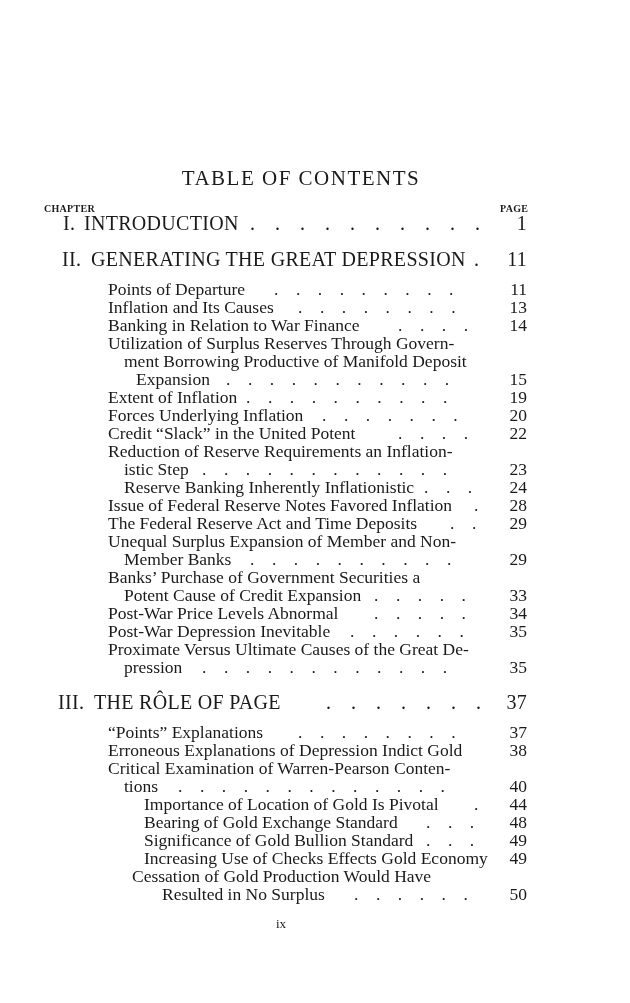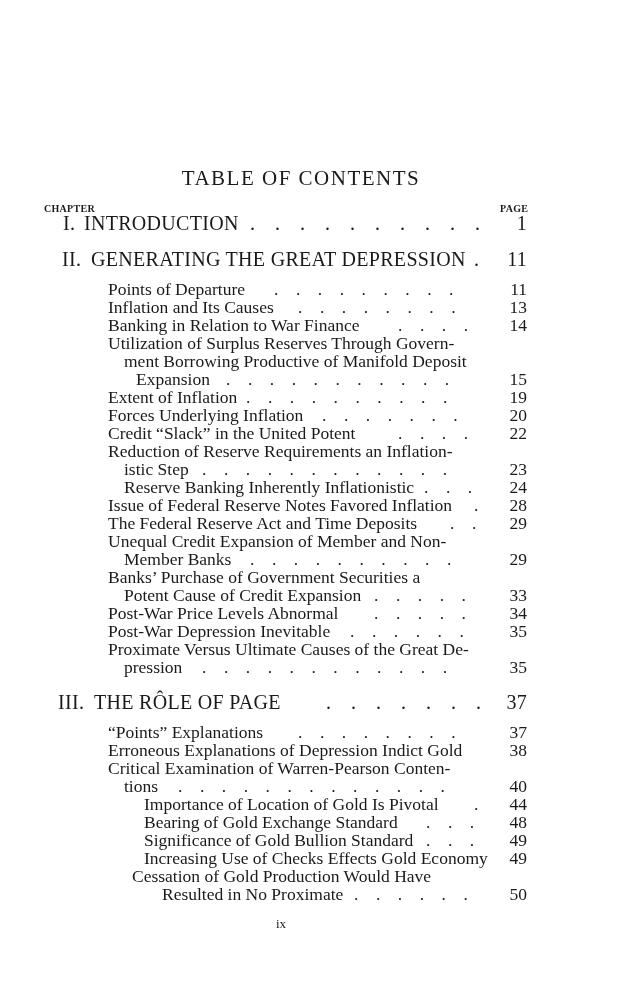--- a/index.html
+++ b/index.html
@@ -98,21 +98,21 @@
     <span class="txt" style="left:108px">Issue of Federal Reserve Notes Favored Inflation</span>
     <span class="dots" style="left:474px">.</span>
     <span class="pg">28</span>
   </div>
   <div class="row" style="top:514px">
     <span class="txt" style="left:108px">The Federal Reserve Act and Time Deposits</span>
     <span class="dots" style="left:450px">.&nbsp;&nbsp;&nbsp;&nbsp;.</span>
     <span class="pg">29</span>
   </div>
   <div class="row" style="top:532px">
-    <span class="txt" style="left:108px">Unequal Credit Expansion of Member and Non-</span>
+    <span class="txt" style="left:108px">Unequal Surplus Expansion of Member and Non-</span>
   </div>
   <div class="row" style="top:550px">
     <span class="txt" style="left:124px">Member Banks</span>
     <span class="dots" style="left:250px">.&nbsp;&nbsp;&nbsp;&nbsp;.&nbsp;&nbsp;&nbsp;&nbsp;.&nbsp;&nbsp;&nbsp;&nbsp;.&nbsp;&nbsp;&nbsp;&nbsp;.&nbsp;&nbsp;&nbsp;&nbsp;.&nbsp;&nbsp;&nbsp;&nbsp;.&nbsp;&nbsp;&nbsp;&nbsp;.&nbsp;&nbsp;&nbsp;&nbsp;.&nbsp;&nbsp;&nbsp;&nbsp;.</span>
     <span class="pg">29</span>
   </div>
   <div class="row" style="top:568px">
     <span class="txt" style="left:108px">Banks’ Purchase of Government Securities a</span>
   </div>
   <div class="row" style="top:586px">
@@ -180,19 +180,19 @@
     <span class="pg">49</span>
   </div>
   <div class="row" style="top:849px">
     <span class="txt" style="left:144px">Increasing Use of Checks Effects Gold Economy</span>
     <span class="pg">49</span>
   </div>
   <div class="row" style="top:867px">
     <span class="txt" style="left:132px">Cessation of Gold Production Would Have</span>
   </div>
   <div class="row" style="top:885px">
-    <span class="txt" style="left:162px">Resulted in No Proximate</span>
+    <span class="txt" style="left:162px">Resulted in No Surplus</span>
     <span class="dots" style="left:354px">.&nbsp;&nbsp;&nbsp;&nbsp;.&nbsp;&nbsp;&nbsp;&nbsp;.&nbsp;&nbsp;&nbsp;&nbsp;.&nbsp;&nbsp;&nbsp;&nbsp;.&nbsp;&nbsp;&nbsp;&nbsp;.</span>
     <span class="pg">50</span>
   </div>
 
   <div class="folio">ix</div>
 </div>
 
 </body></html>

